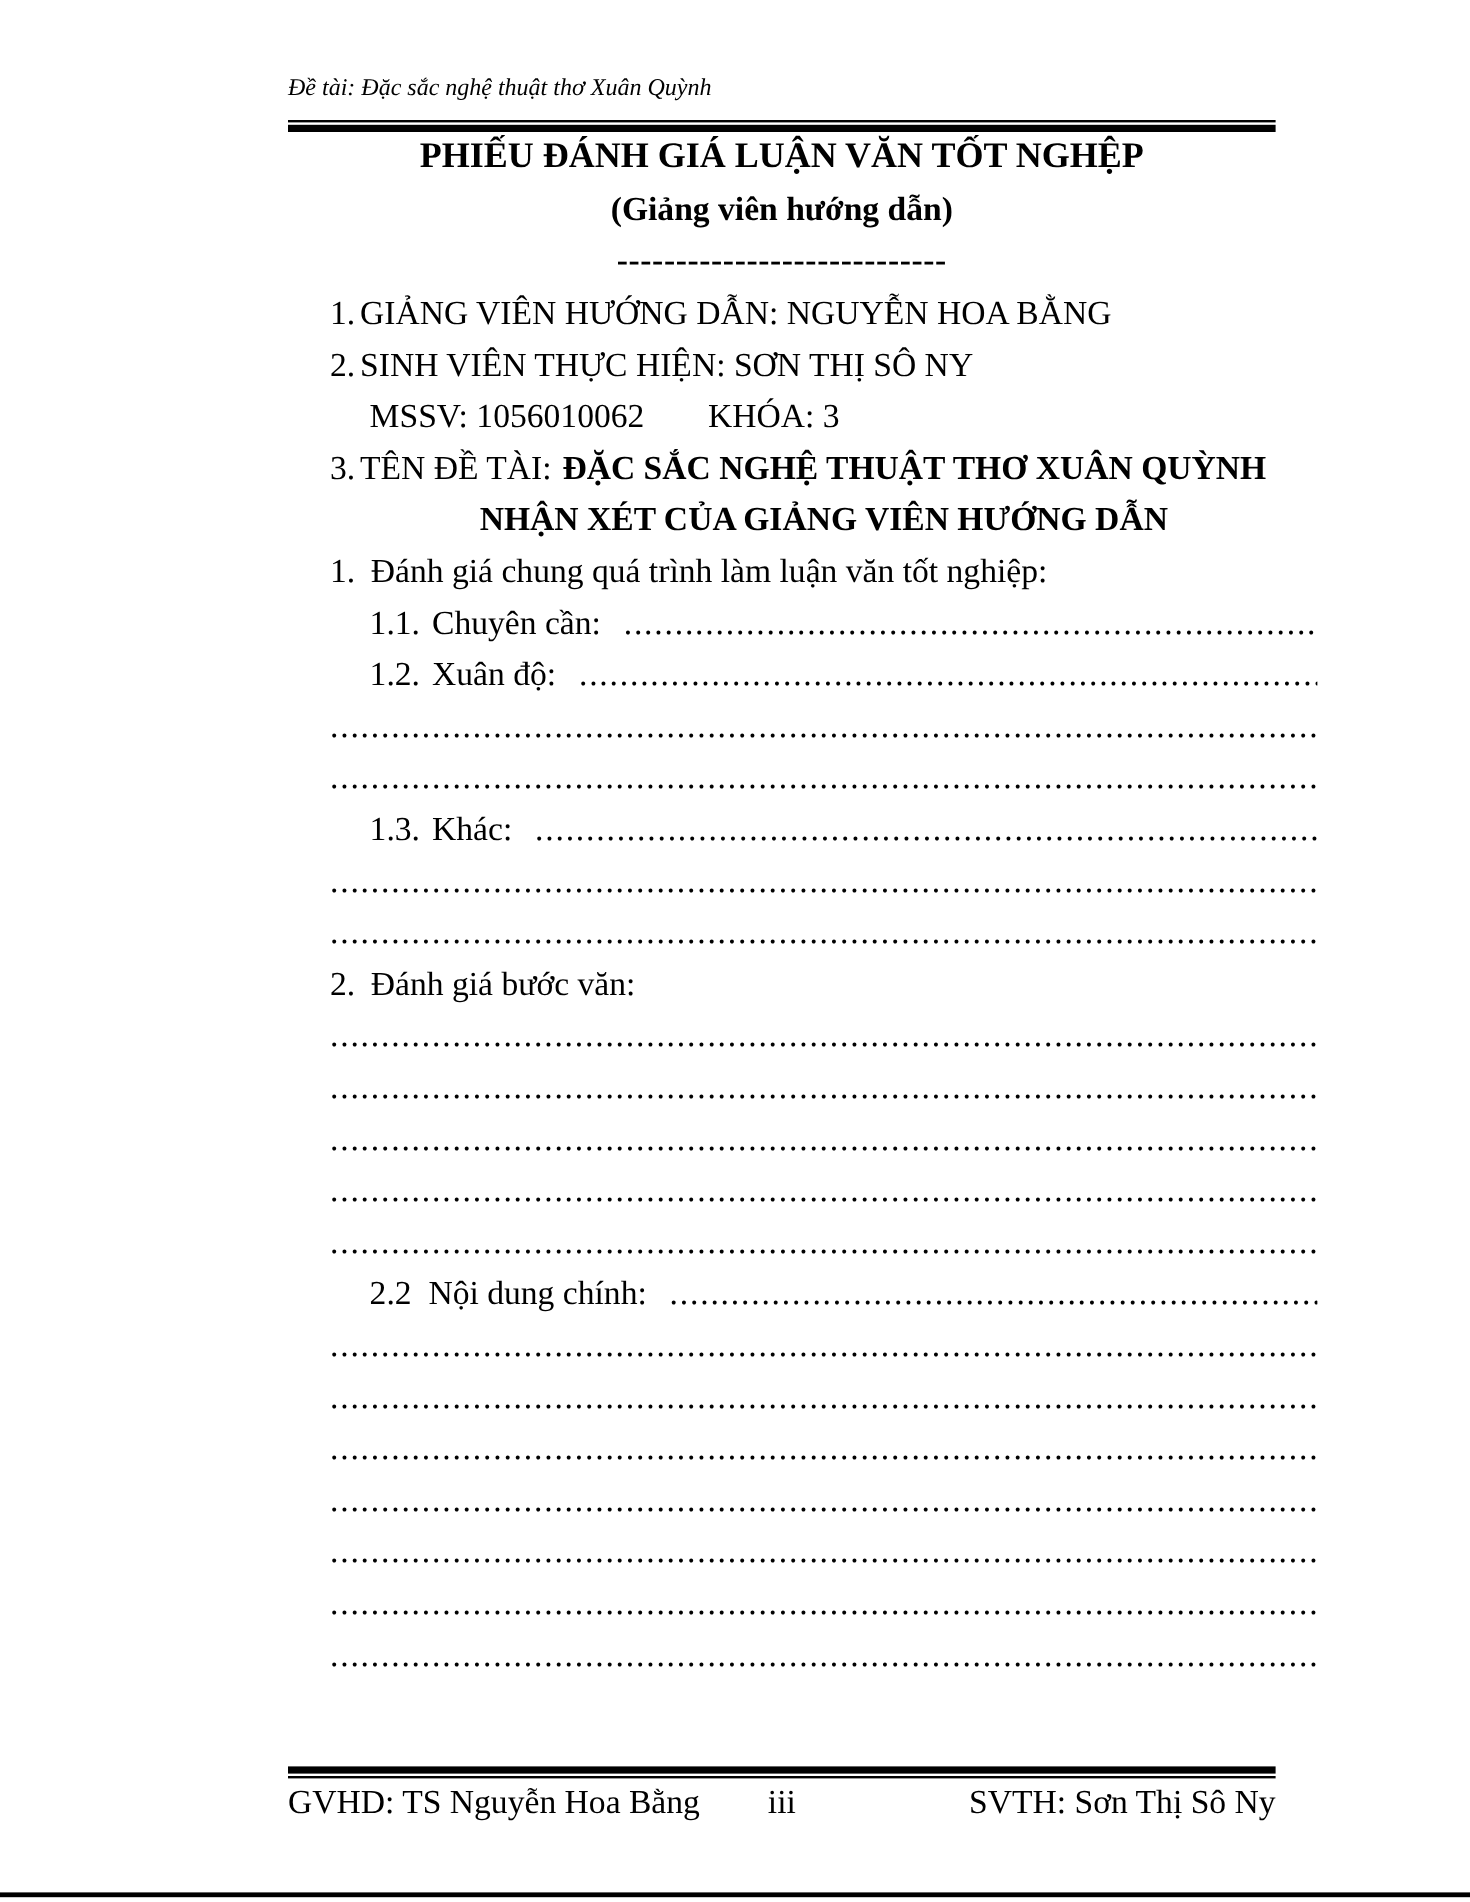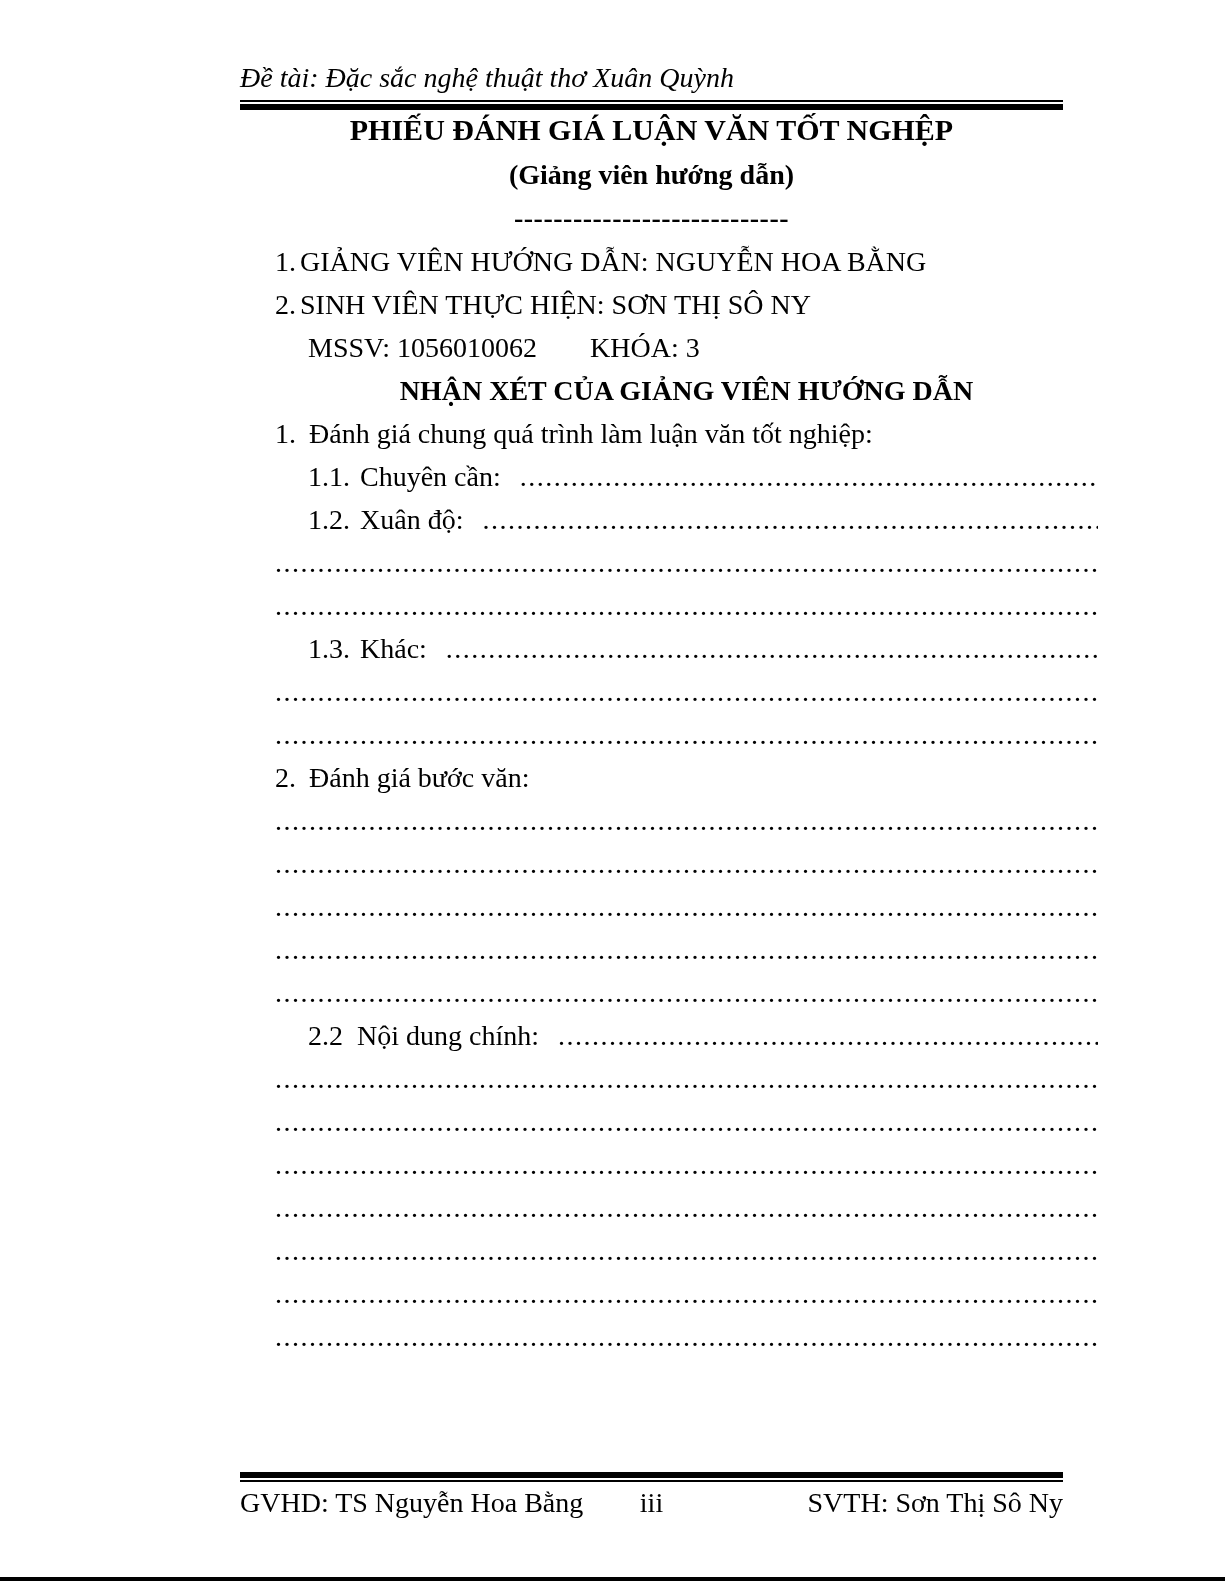--- a/index.html
+++ b/index.html
@@ -10,21 +10,21 @@
     font-family: "Liberation Serif", "DejaVu Serif", serif;
     position: relative;
     overflow: hidden;
   }
   .abs { position: absolute; }
   .cx { left: 240px; width: 823px; }
 
   
   .running-header {
     top: 62px;
-    font-size: 28px;
+    font-size: 20px;
     font-style: italic;
     white-space: nowrap;
   }
 
   
   .header-rule { top: 100px; }
   .rule-thin  { height: 2px; background: #000; }
   .rule-gap   { height: 2px; }
   .rule-thick { height: 6px; background: #000; }
 
@@ -124,20 +124,23 @@
   </div>
 
   <div class="row">
     <span class="num-info">2.</span><span>SINH VIÊN THỰC HIỆN: SƠN THỊ SÔ NY</span>
   </div>
 
   <div class="row sub">
     <span class="mssv-val">MSSV: 1056010062</span><span>KHÓA: 3</span>
   </div>
 
+  <div class="row">
+    <span class="num-info">3.</span><span class="label-gap">TÊN ĐỀ TÀI:</span><span class="bold">ĐẶC SẮC NGHỆ THUẬT THƠ XUÂN QUỲNH</span>
+  </div>
 
   <div class="row heading-row">NHẬN XÉT CỦA GIẢNG VIÊN HƯỚNG DẪN</div>
 
   <div class="row">
     <span class="num-sect">1.</span><span>Đánh giá chung quá trình làm luận văn tốt nghiệp:</span>
   </div>
 
   <div class="row sub flex">
     <span class="snum">1.1.</span>
       <span class="label-gap">Chuyên cần:</span>

